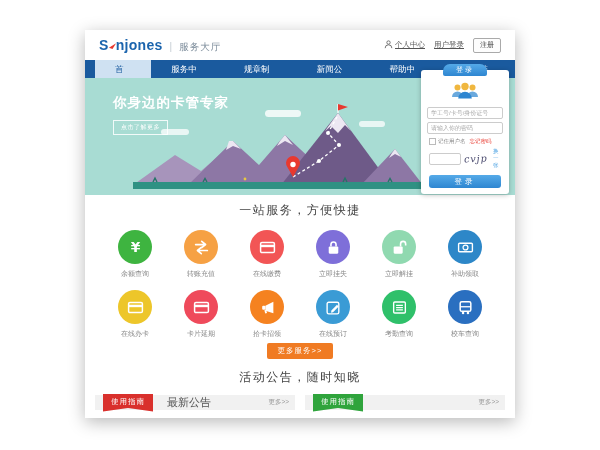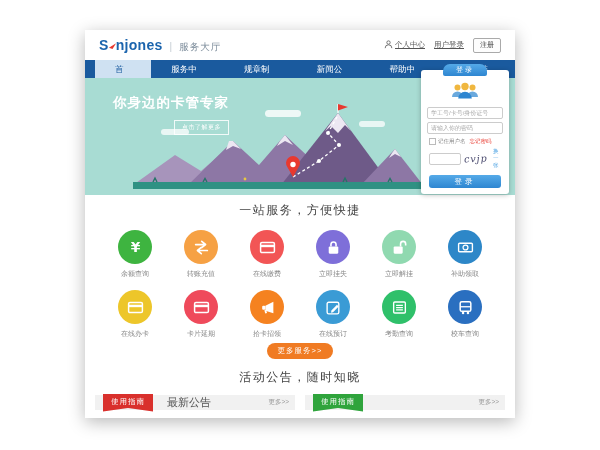--- a/index.html
+++ b/index.html
@@ -20,21 +20,21 @@
   .logo-sep{color:#c5ccd3;font-size:10px;margin:0 7px;}
   .logo-tag{font-size:9.5px;color:#7a8a99;letter-spacing:1px;}
   .header-right{margin-left:auto;display:flex;align-items:center;gap:9px;}
   .hlink{font-size:7.5px;color:#555;display:flex;align-items:center;gap:2px;cursor:pointer;text-decoration:underline;}
   .register-btn{font-size:7px;color:#444;border:1px solid #aaa;border-radius:2px;padding:1.5px 6px;cursor:pointer;background:#fdfdfd;}
   
   .nav{height:18px;background:#1a5a9e;display:flex;padding-left:10px;}
   .nav-item{padding:0 20px;line-height:18px;font-size:8.5px;color:#fff;cursor:pointer;}
   .nav-item.active{background:#cfe1f2;color:#1a5a9e;}
   
-  .hero{position:relative;height:117px;background:#a8dcd3;overflow:hidden;text-align:right;}
+  .hero{position:relative;height:117px;background:#a8dcd3;overflow:hidden;}
   .hero-copy{position:absolute;left:28px;top:16px;z-index:3;}
   .hero-title{font-size:13.5px;font-weight:bold;color:#fff;letter-spacing:1px;}
   .hero-sub{font-size:7.5px;color:rgba(255,255,255,.92);margin-top:6px;letter-spacing:1px;}
   .hero-cta{display:inline-block;margin-top:8px;border:1px solid rgba(255,255,255,.85);
     color:#fff;font-size:6px;padding:2px 7px;cursor:pointer;letter-spacing:.5px;}
   .hero-art{position:absolute;left:48px;bottom:2px;z-index:1;}
   
   .login-panel{position:absolute;right:6px;top:40px;width:88px;height:124px;background:#fff;
     border-radius:3px;box-shadow:0 1px 5px rgba(0,0,0,.25);z-index:6;text-align:center;}
   .login-tab{position:absolute;top:-6px;left:50%;transform:translateX(-50%);
@@ -58,21 +58,21 @@
     letter-spacing:3px;cursor:pointer;}
   
   .services{text-align:center;padding-top:7px;background:#fff;}
   .section-title{font-size:12px;color:#444;letter-spacing:1.5px;}
   .svc-grid{display:flex;justify-content:space-between;padding:0 24px;margin-top:11px;}
   .svc{width:52px;cursor:pointer;}
   .svc-circle{width:34px;height:34px;border-radius:50%;margin:0 auto;display:flex;
     align-items:center;justify-content:center;}
   .svc-label{font-size:7px;color:#888;margin-top:5px;}
   .more-btn{display:inline-block;background:#f07b23;color:#fff;font-size:7.5px;
-    padding:3px 11px;border-radius:8px;cursor:pointer;letter-spacing:1px;}
+    padding:3px 11px;border-radius:2px;cursor:pointer;letter-spacing:1px;}
   
   .announce{text-align:center;margin-top:10px;}
   .panels{display:flex;justify-content:space-between;padding:0 10px;margin-top:9px;}
   .panel{width:200px;}
   .panel-bar{height:15px;background:#f1f1f1;display:flex;align-items:center;position:relative;}
   .ribbon{height:18px;line-height:15px;padding:0 8px;color:#fff;font-size:7.5px;margin-left:8px;
     letter-spacing:1px;cursor:pointer;
     clip-path:polygon(0 0,100% 0,100% 100%,50% 80%,0 100%);}
   .panel-tab2{font-size:11px;color:#555;margin-left:14px;cursor:pointer;}
   .panel-more{margin-left:auto;font-size:6.5px;color:#999;padding-right:6px;cursor:pointer;}

